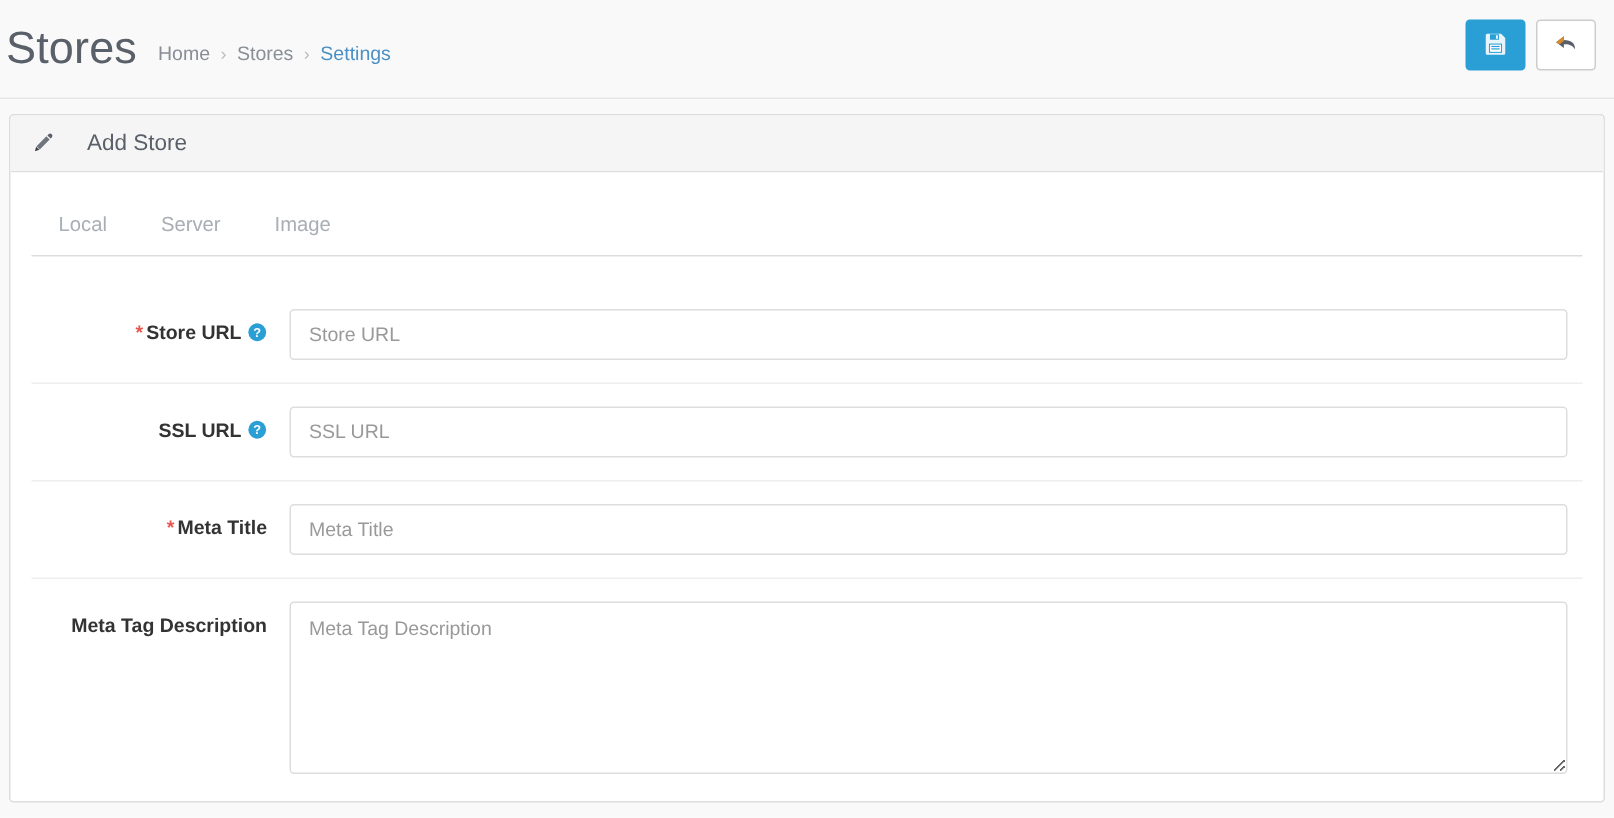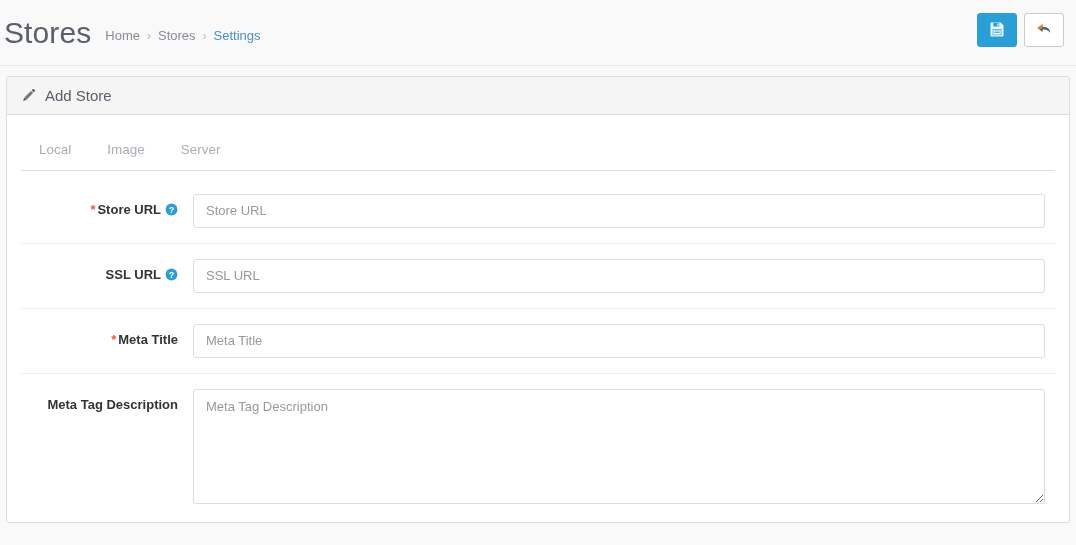--- a/index.html
+++ b/index.html
@@ -88,21 +88,21 @@
     background: #ffffff;
     border: 1px solid #dddddd;
     border-radius: 3px;
   }
   .panel-heading {
     background: #f5f5f5;
     border-bottom: 1px solid #dddddd;
     padding: 10px 14px;
     display: flex;
     align-items: center;
-    gap: 9px;
+    gap: 22px;
     border-radius: 3px 3px 0 0;
   }
   .panel-title {
     font-size: 15px;
     font-weight: 400;
     color: #5a6069;
   }
   .panel-body {
     padding: 14px 14px 0 14px;
   }
@@ -132,21 +132,21 @@
   .nav-tabs li.active a {
     color: #333333;
     font-weight: bold;
     background: #ffffff;
     border-color: #dddddd;
     border-bottom-color: #ffffff;
   }
 
   
   .form-horizontal {
-    padding-top: 8px;
+    padding-top: 20px;
   }
   .form-group {
     display: flex;
     align-items: flex-start;
     border-bottom: 1px solid #eeeeee;
     padding: 15px 0;
     margin: 0;
   }
   .form-group.last { border-bottom: none; }
   .control-label {
@@ -245,24 +245,24 @@
       <span class="panel-title">Add Store</span>
     </div>
 
     <div class="panel-body">
 
       <ul class="nav-tabs">
         <li>
           <a href="#">Local</a>
         </li>
         <li>
-          <a href="#">Image</a>
+          <a href="#">Server</a>
         </li>
         <li>
-          <a href="#">Server</a>
+          <a href="#">Image</a>
         </li>
       </ul>
 
       <div class="form-horizontal">
 
         <div class="form-group">
           <label class="control-label">
             <span class="req">*</span><span>Store URL</span><span class="help-icon"><svg width="13" height="13" viewBox="0 0 16 16" xmlns="http://www.w3.org/2000/svg">
                   <circle cx="8" cy="8" r="7.3" fill="#2a9fd6"></circle>
                   <text x="8" y="11.8" font-family="Liberation Sans, sans-serif" font-size="10.5" font-weight="bold" fill="#ffffff" text-anchor="middle">?</text>

